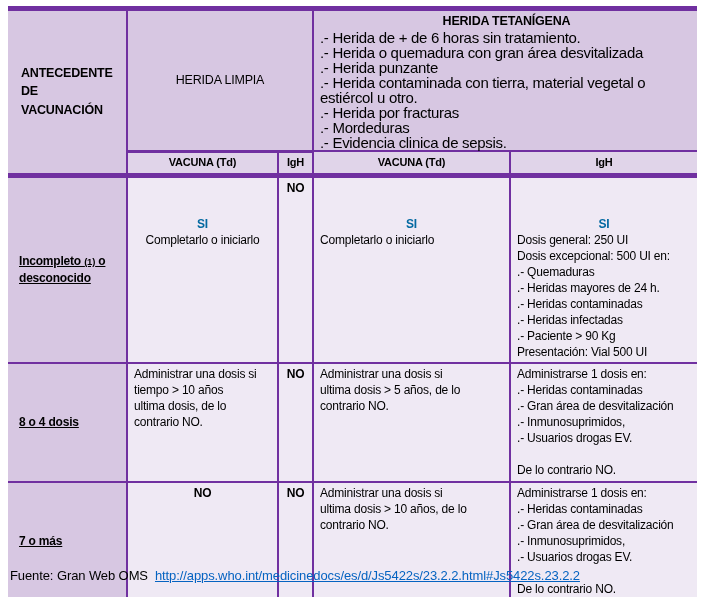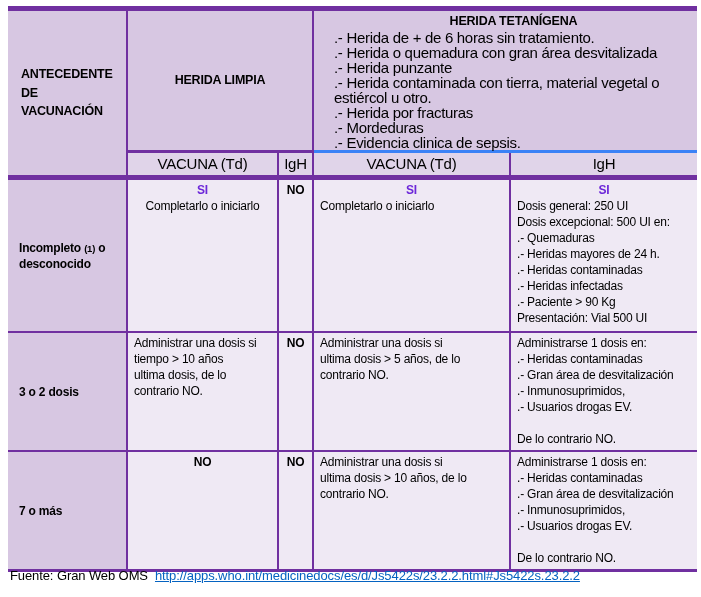--- a/index.html
+++ b/index.html
@@ -18,35 +18,35 @@
     border:2px solid #7030a0;vertical-align:top;padding:2px 6px;
     font-size:12px;line-height:1.33;
   }
   td:first-child{border-left:none;}
   td:last-child{border-right:none;}
   
   .hdr{background:#d7c7e2;}
   .c-ant{vertical-align:middle;font-weight:bold;font-size:12.5px;
          line-height:1.5;white-space:pre-line;padding-left:13px;
          border-bottom:5px solid #7030a0;}
-  .c-limpia{vertical-align:middle;text-align:center;font-weight:bold;
+  .c-limpia{vertical-align:middle;text-align:center;font-weight:normal;
             font-size:12.5px;border-bottom:3px solid #7030a0;}
-  .c-tet{border-bottom:3px solid #3b82f6;padding:2px 4px 0 20px;}
+  .c-tet{border-bottom:1px solid #3b82f6;padding:2px 4px 0 6px;}
   .tet-title{text-align:center;font-weight:bold;font-size:12.5px;line-height:17px;}
   .tet-list{font-size:15px;letter-spacing:-0.3px;line-height:15px;white-space:pre-line;}
-  .sub{background:#e0d4e9;text-align:center;font-weight:normal;
-       font-size:15px;height:18px;padding:1px 2px;vertical-align:middle;
+  .sub{background:#e0d4e9;text-align:center;font-weight:bold;
+       font-size:11px;height:18px;padding:1px 2px;vertical-align:middle;
        border-bottom:5px solid #7030a0;margin-top:44px;}
   
   .rowlabel{background:#d7c7e2;vertical-align:middle;font-weight:bold;
-            font-size:12px;padding-left:11px;line-height:1.35;}
+            font-size:12px;padding-left:11px;line-height:1.35;text-decoration:underline;}
   .note{font-size:9.5px;font-weight:bold;}
   .cell{background:#efe9f4;}
   .flag{font-weight:bold;text-align:center;font-size:12px;line-height:16px;}
-  .flag.si{color:#6d28d9;}
+  .flag.si{color:#0369a1;margin-top:36px;}
   .txt{white-space:pre-line;font-size:12px;line-height:16px;}
   .txt.center{text-align:center;}
   
   .footer{position:absolute;left:10px;top:568px;font-size:13px;letter-spacing:-0.1px;}
   .footer a{color:#0563c1;text-align:center;}
 </style>
 </head>
 <body>
 
 <div class="tbl-wrap">
@@ -103,21 +103,21 @@
 .- Quemaduras
 .- Heridas mayores de 24 h.
 .- Heridas contaminadas
 .- Heridas infectadas
 .- Paciente &gt; 90 Kg
 Presentación: Vial 500 UI</div>
       </td>
     </tr>
 
     <tr style="height:119px">
-      <td class="rowlabel">3 o 2 dosis</td>
+      <td class="rowlabel">8 o 4 dosis</td>
       <td class="cell">
         <div class="txt">Administrar una dosis si
 tiempo &gt; 10 años
 ultima dosis, de lo
 contrario NO.</div>
       </td>
       <td class="cell">
         <div class="flag">NO</div>
       </td>
       <td class="cell">

